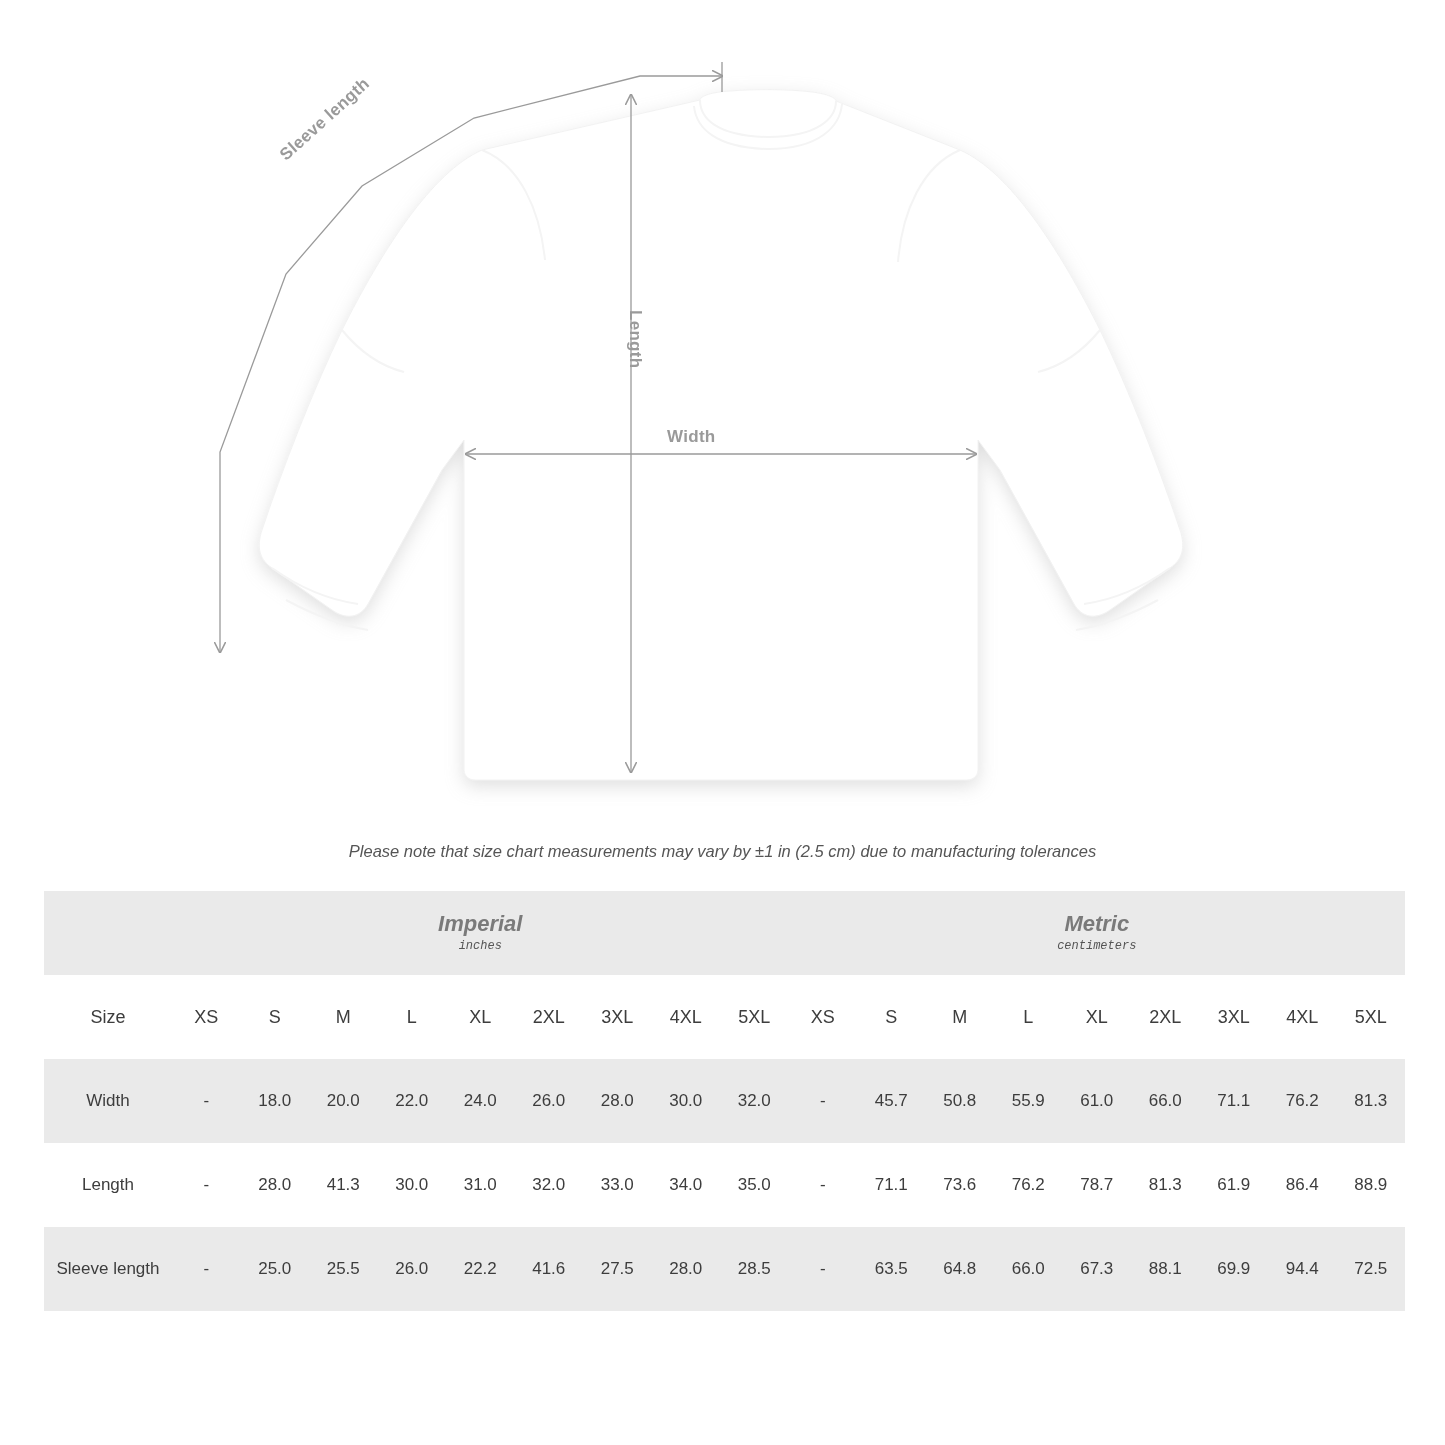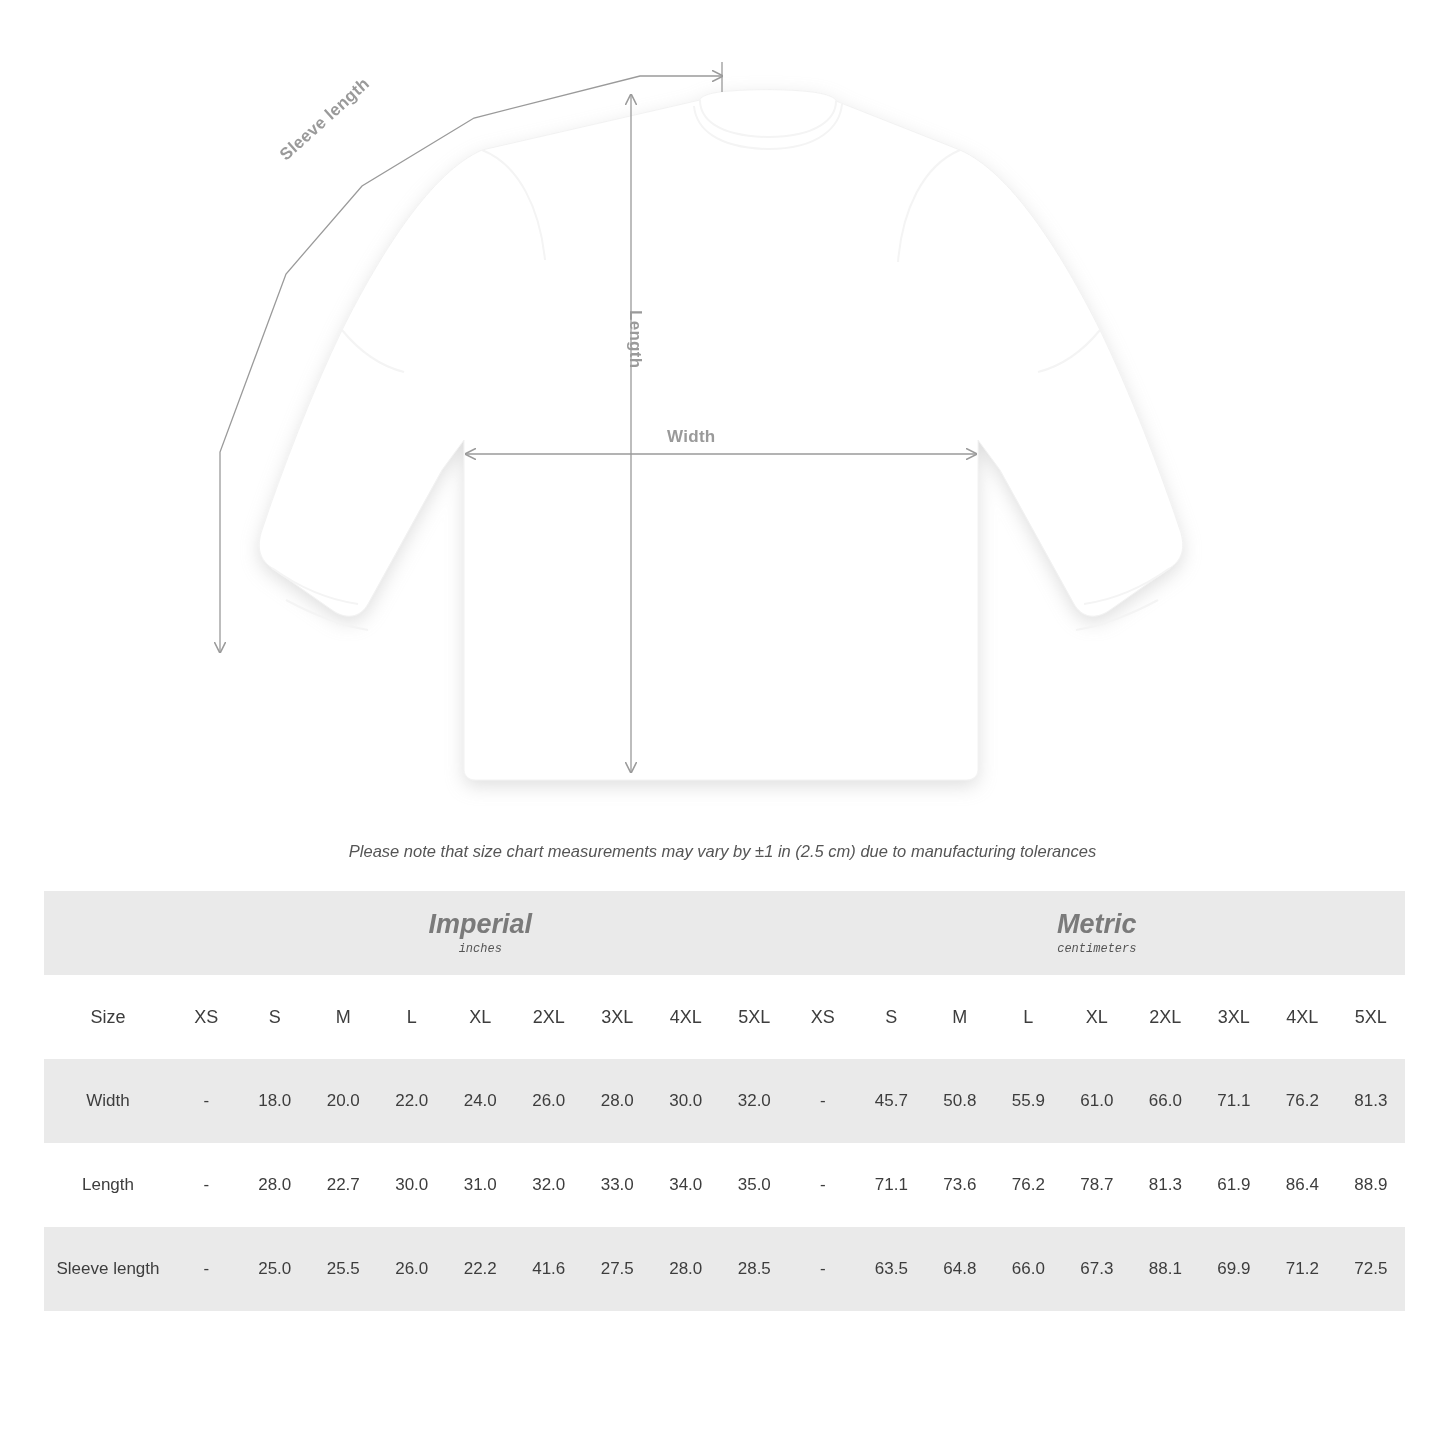--- a/index.html
+++ b/index.html
@@ -86,21 +86,21 @@
     color: #3d3d3d;
     padding: 0;
     height: 84px;
     font-weight: normal;
   }
   .unitbar td {
     height: 116px;
     background: #eaeaea;
   }
   .unit-main {
-    font-size: 27px;
+    font-size: 22px;
     font-style: italic;
     font-weight: bold;
     color: #7a7a7a;
     line-height: 1.2;
   }
   .unit-sub {
     font-size: 12px;
     font-style: italic;
     color: #555555;
     line-height: 1.5;
@@ -284,21 +284,21 @@
         <td>66.0</td>
         <td>71.1</td>
         <td>76.2</td>
         <td>81.3</td>
       </tr>
 
       <tr class="row-plain">
         <td class="rowlabel">Length</td>
         <td>-</td>
         <td>28.0</td>
-        <td>22.7</td>
+        <td>41.3</td>
         <td>30.0</td>
         <td>31.0</td>
         <td>32.0</td>
         <td>33.0</td>
         <td>34.0</td>
         <td>35.0</td>
         <td>-</td>
         <td>71.1</td>
         <td>73.6</td>
         <td>76.2</td>
@@ -320,18 +320,18 @@
         <td>27.5</td>
         <td>28.0</td>
         <td>28.5</td>
         <td>-</td>
         <td>63.5</td>
         <td>64.8</td>
         <td>66.0</td>
         <td>67.3</td>
         <td>88.1</td>
         <td>69.9</td>
-        <td>71.2</td>
+        <td>94.4</td>
         <td>72.5</td>
       </tr>
     </tbody>
   </table>
 </div>
 
 </body></html>

